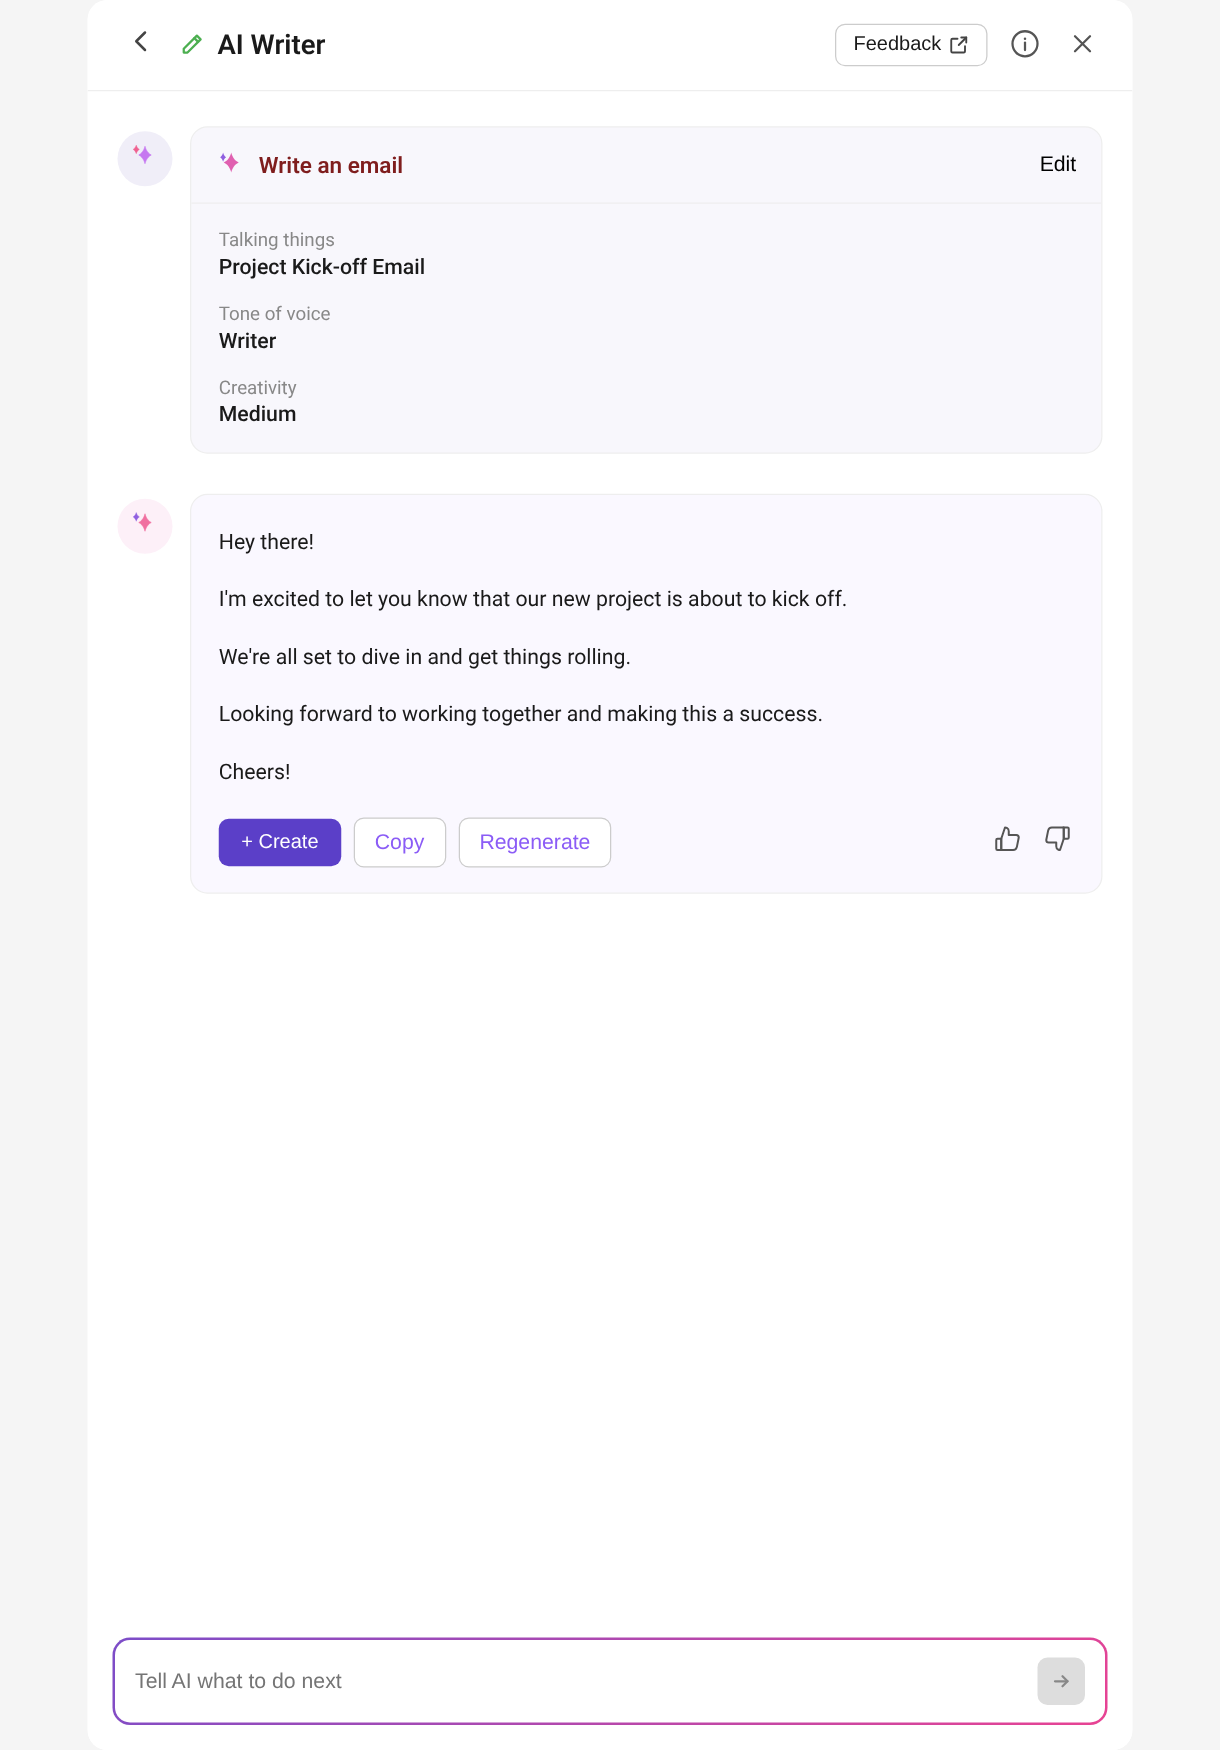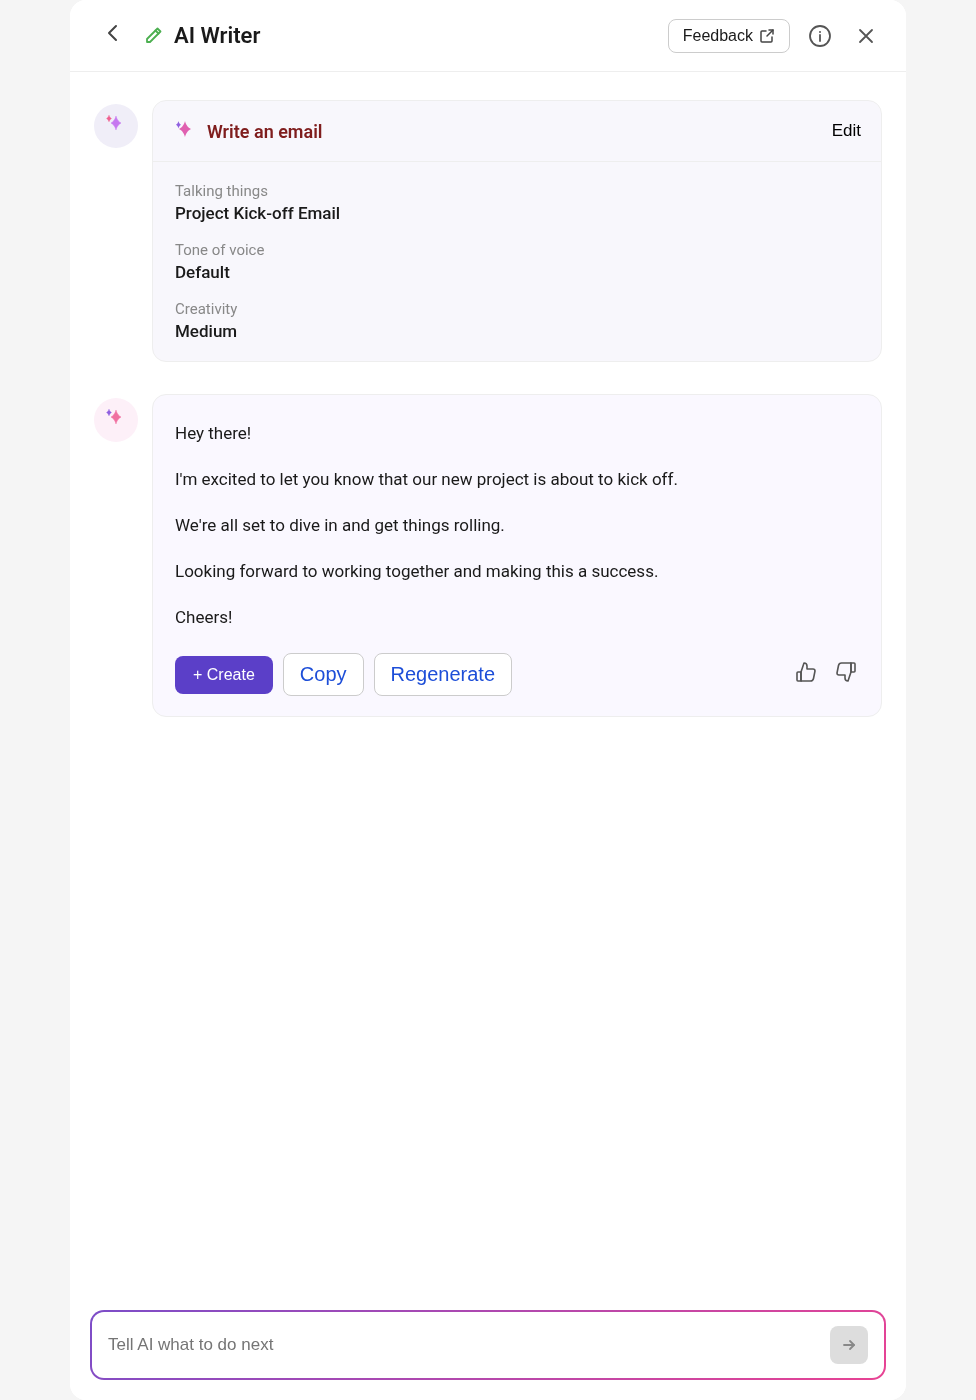--- a/index.html
+++ b/index.html
@@ -55,21 +55,21 @@
     }
 
     .header-title {
       font-size: 22px;
       font-weight: 600;
       color: #1a1a1a;
     }
 
     .header-right {
       display: flex;
-      align-items: center;
+      align-items: flex-start;
       gap: 14px;
     }
 
     .feedback-button {
       display: flex;
       align-items: center;
       gap: 6px;
       border: 1.5px solid #cccccc;
       border-radius: 8px;
       padding: 7px 14px;
@@ -253,22 +253,22 @@
       font-size: 16px;
       font-weight: 500;
       cursor: pointer;
     }
 
     .action-btn-outline {
       background: white;
       border: 1.5px solid #cccccc;
       border-radius: 8px;
       padding: 9px 16px;
-      font-size: 20px;
-      color: #1d4ed8;
+      font-size: 17px;
+      color: #8b5cf6;
       cursor: pointer;
       font-weight: 400;
       text-align: center;
     }
 
     .response-actions-right {
       display: flex;
       align-items: center;
       gap: 14px;
     }
@@ -388,21 +388,21 @@
           </div>
           <button class="edit-link">Edit</button>
         </div>
         <div class="prompt-card-body">
           <div class="prompt-field">
             <span class="prompt-field-label">Talking things</span>
             <span class="prompt-field-value">Project Kick-off Email</span>
           </div>
           <div class="prompt-field">
             <span class="prompt-field-label">Tone of voice</span>
-            <span class="prompt-field-value">Default</span>
+            <span class="prompt-field-value">Writer</span>
           </div>
           <div class="prompt-field">
             <span class="prompt-field-label">Creativity</span>
             <span class="prompt-field-value">Medium</span>
           </div>
         </div>
       </div>
     </div>
 
     <div class="response-card-wrapper">

